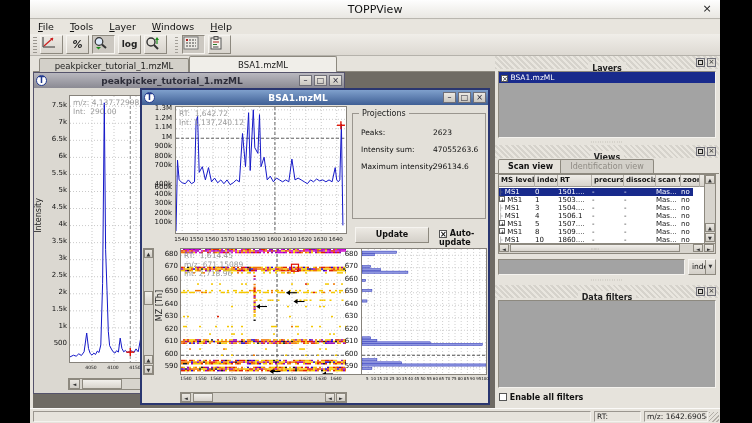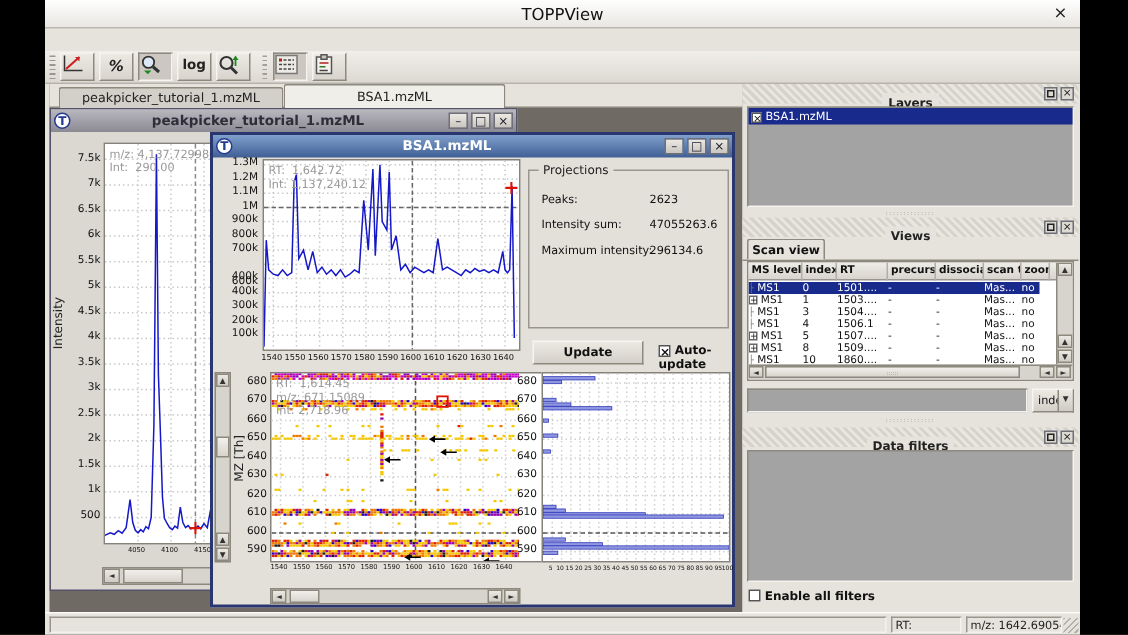--- a/index.html
+++ b/index.html
@@ -112,20 +112,21 @@
 </style>
 </head>
 <body>
 
 <div id="app">
   <div id="titlebar">
     <span>TOPPView</span>
     <span id="app-close">×</span>
   </div>
 
+  <div id="menubar"><span class="menu-item"><u>F</u>ile</span><span class="menu-item"><u>T</u>ools</span><span class="menu-item"><u>L</u>ayer</span><span class="menu-item"><u>W</u>indows</span><span class="menu-item"><u>H</u>elp</span></div>
 
   <div id="toolbar">
     <span class="tb-handle"></span>
     <span class="tb-btn raised" style="left:10px">
       <svg width="15" height="13" viewBox="0 0 15 13">
         <path d="M2 1 V11 H14" stroke="#333" fill="none" stroke-width="1"></path>
         <path d="M3 10 L12 2" stroke="#cc2222" fill="none" stroke-width="1.4"></path>
         <path d="M12 2 L9 2 L12 5 Z" fill="#cc2222"></path>
       </svg>
     </span>
@@ -1840,21 +1841,22 @@
     </div>
     <div class="splitter" style="top:84px">::::::::::::::</div>
     <div class="dock-header" style="top:89px">
       <span class="dh-label">Views</span>
       <span class="dh-btn" style="right:14px">
           <span class="dh-float-inner"></span>
         </span>
       <span class="dh-btn" style="right:3px">×</span>
     </div>
     <div style="position:absolute;left:0;top:103px;width:100%;height:15px;border-bottom:1px solid #8d897f">
-      <span class="view-tab active" style="left:3px;width:52px">Scan view</span>
+      <span class="view-tab active" style="left:3px;width:65px">Scan view</span>
+      <span class="view-tab disabled" style="left:65px;width:94px">Identification view</span>
     </div>
     <div id="scan-table">
       <div class="th-row" id="scan-thead">
           <span class="th-cell" style="left: 0px; width: 36px;">MS level</span>
           <span class="th-cell" style="left: 36px; width: 23px;">index</span>
           <span class="th-cell" style="left: 59px; width: 34px;">RT</span>
           <span class="th-cell" style="left: 93px; width: 32px;">precurs(</span>
           <span class="th-cell" style="left: 125px; width: 32px;">dissocia</span>
           <span class="th-cell" style="left: 157px; width: 25px;">scan ty</span>
           <span class="th-cell" style="left: 182px; width: 19px;">zoom</span>

